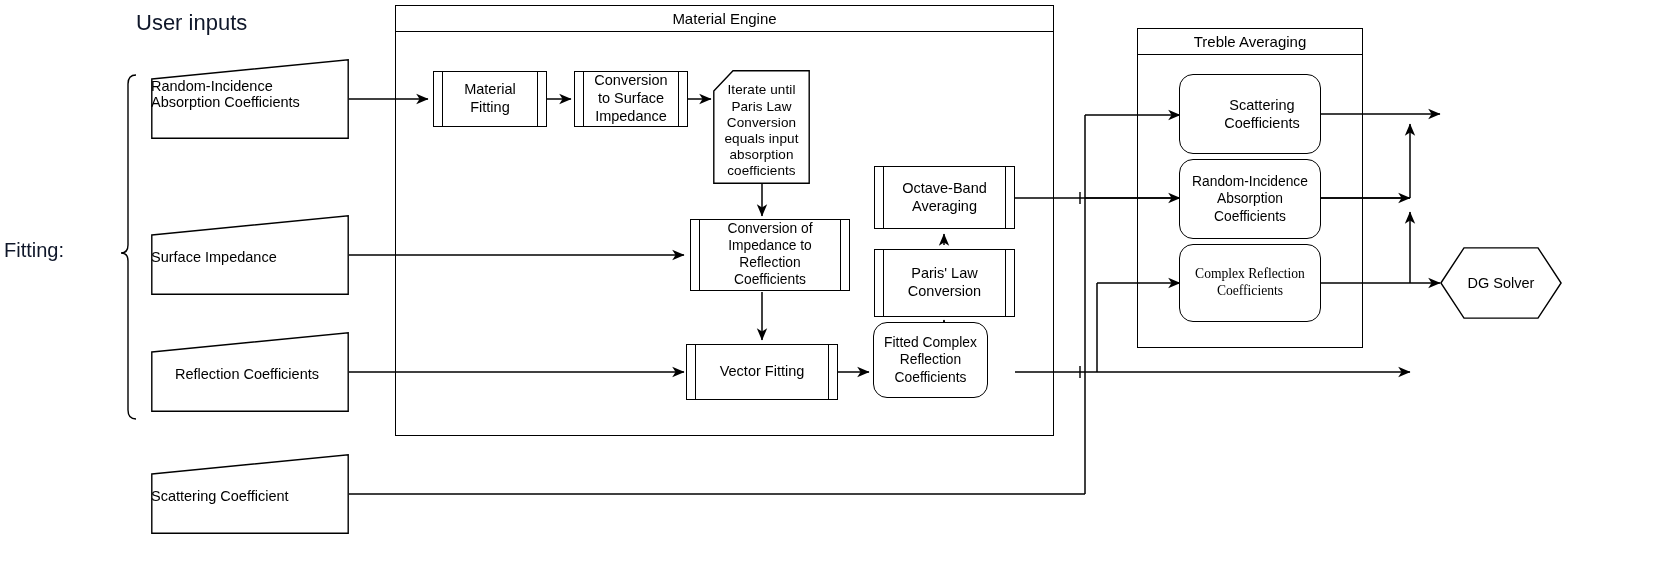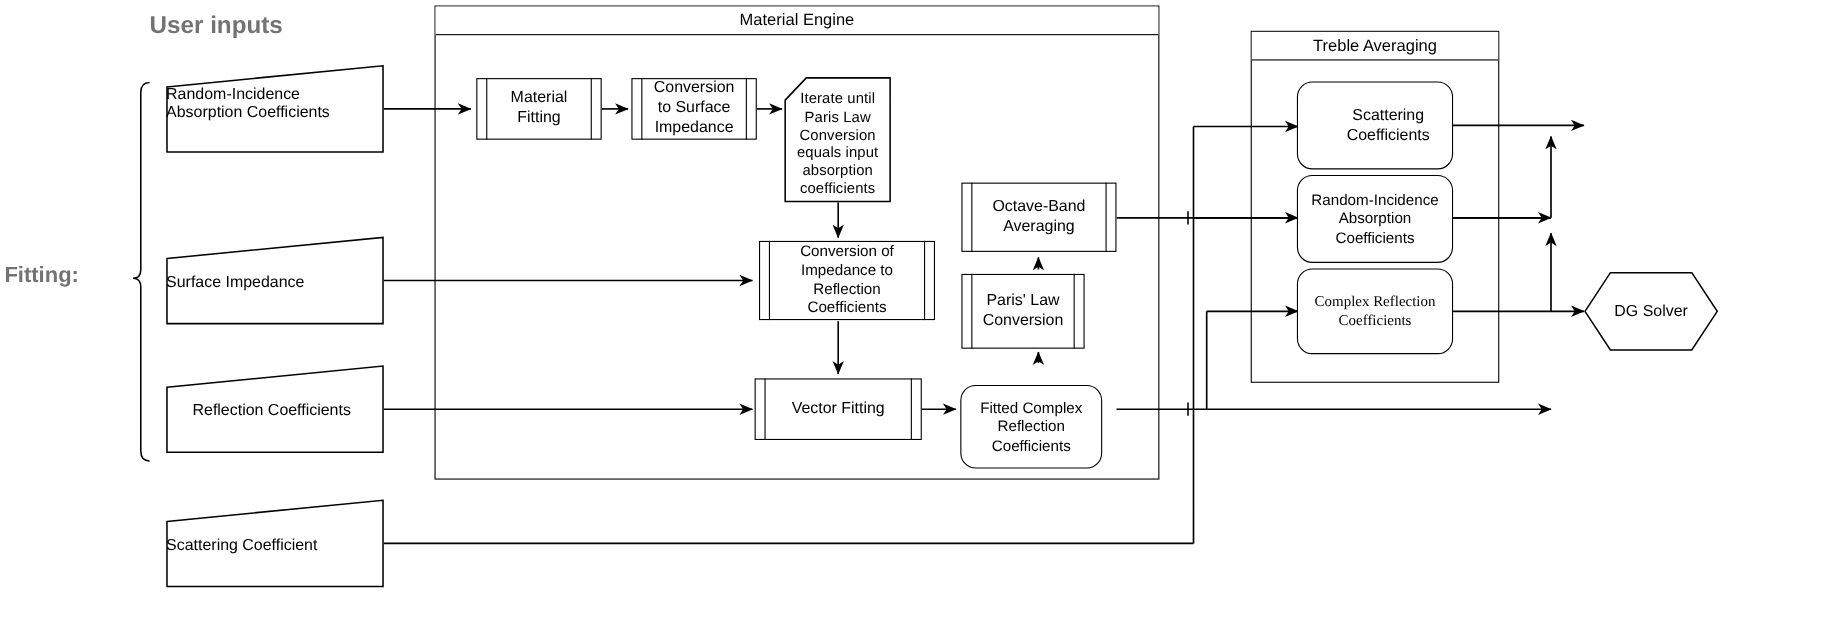--- a/index.html
+++ b/index.html
@@ -108,22 +108,22 @@
   }
   .hex .hex-label{
     position:absolute;
     left:0;right:0;top:0;bottom:0;
     display:flex;align-items:center;justify-content:center;
     font-size:14.5px;
   }
   
   .heading{
     position:absolute;
-    font-weight:bold;
-    color:#737373;
+    font-weight:normal;
+    color:#0f172a;
   }
   #user-inputs-title{
     left:136px;top:10px;
     font-size:22px;
   }
   #either-label{
     left:4px;top:239px;
     font-size:20px;
   }
   .shape-svg{position:absolute;left:0;top:0;overflow:visible;}
@@ -278,26 +278,26 @@
 
   <div class="pproc" id="n-vector-fitting" style="left:686px;top:344px;width:152px;height:56px;">
     <div class="pp-label">Vector Fitting</div>
   </div>
 
   <div class="pproc" id="n-octave-band" style="left:874px;top:166px;width:141px;height:63px;">
     <div class="pp-label" style="white-space:pre-line;">Octave-Band
 Averaging</div>
   </div>
 
-  <div class="pproc" id="n-paris-law" style="left:874px;top:249px;width:112px;height:68px;">
+  <div class="pproc" id="n-paris-law" style="left:874px;top:249px;width:141px;height:68px;">
     <div class="pp-label" style="white-space:pre-line;">Paris' Law
 Conversion</div>
   </div>
 
-  <div class="rbox" id="n-fitted-complex" style="left:873px;top:350px;width:129px;height:76px;border-radius:14px;">
+  <div class="rbox" id="n-fitted-complex" style="left:873px;top:322px;width:115px;height:76px;border-radius:14px;">
     <span style="white-space:pre-line;font-size:13.8px;">Fitted Complex
 Reflection
 Coefficients</span>
   </div>
 
   <div class="rbox" id="n-treble-scattering" style="left:1179px;top:74px;width:142px;height:80px;padding-left:24px;">
     <span style="white-space:pre-line;">Scattering
 Coefficients</span>
   </div>
 

